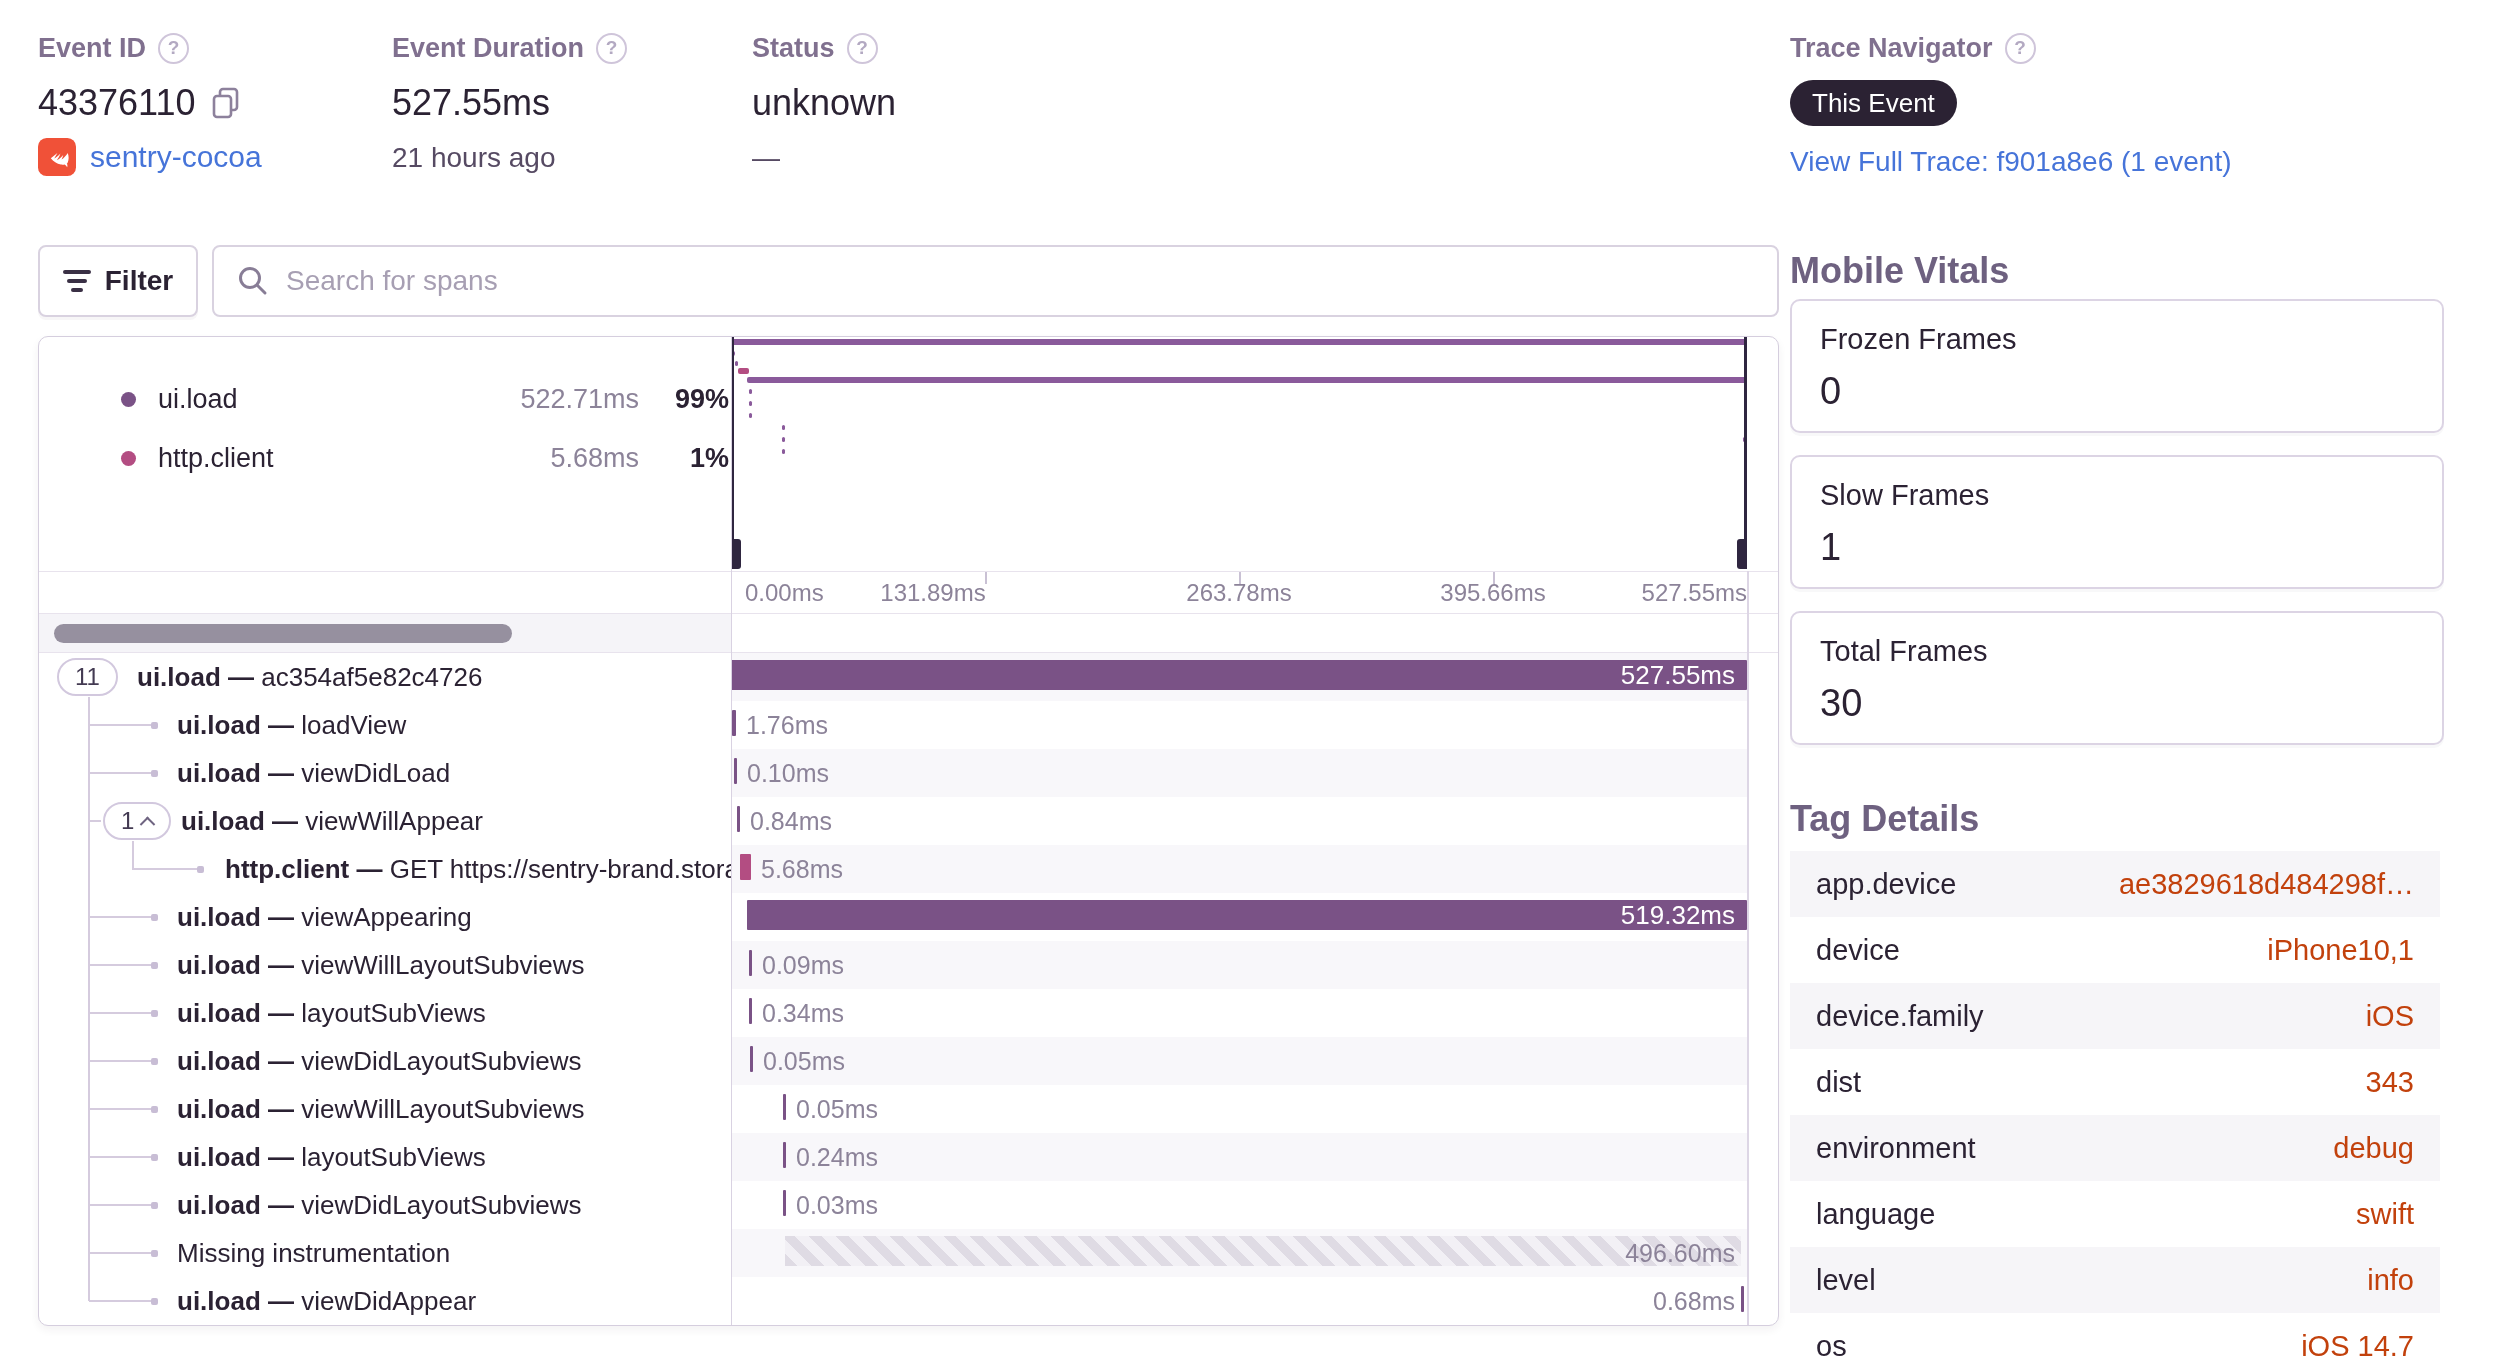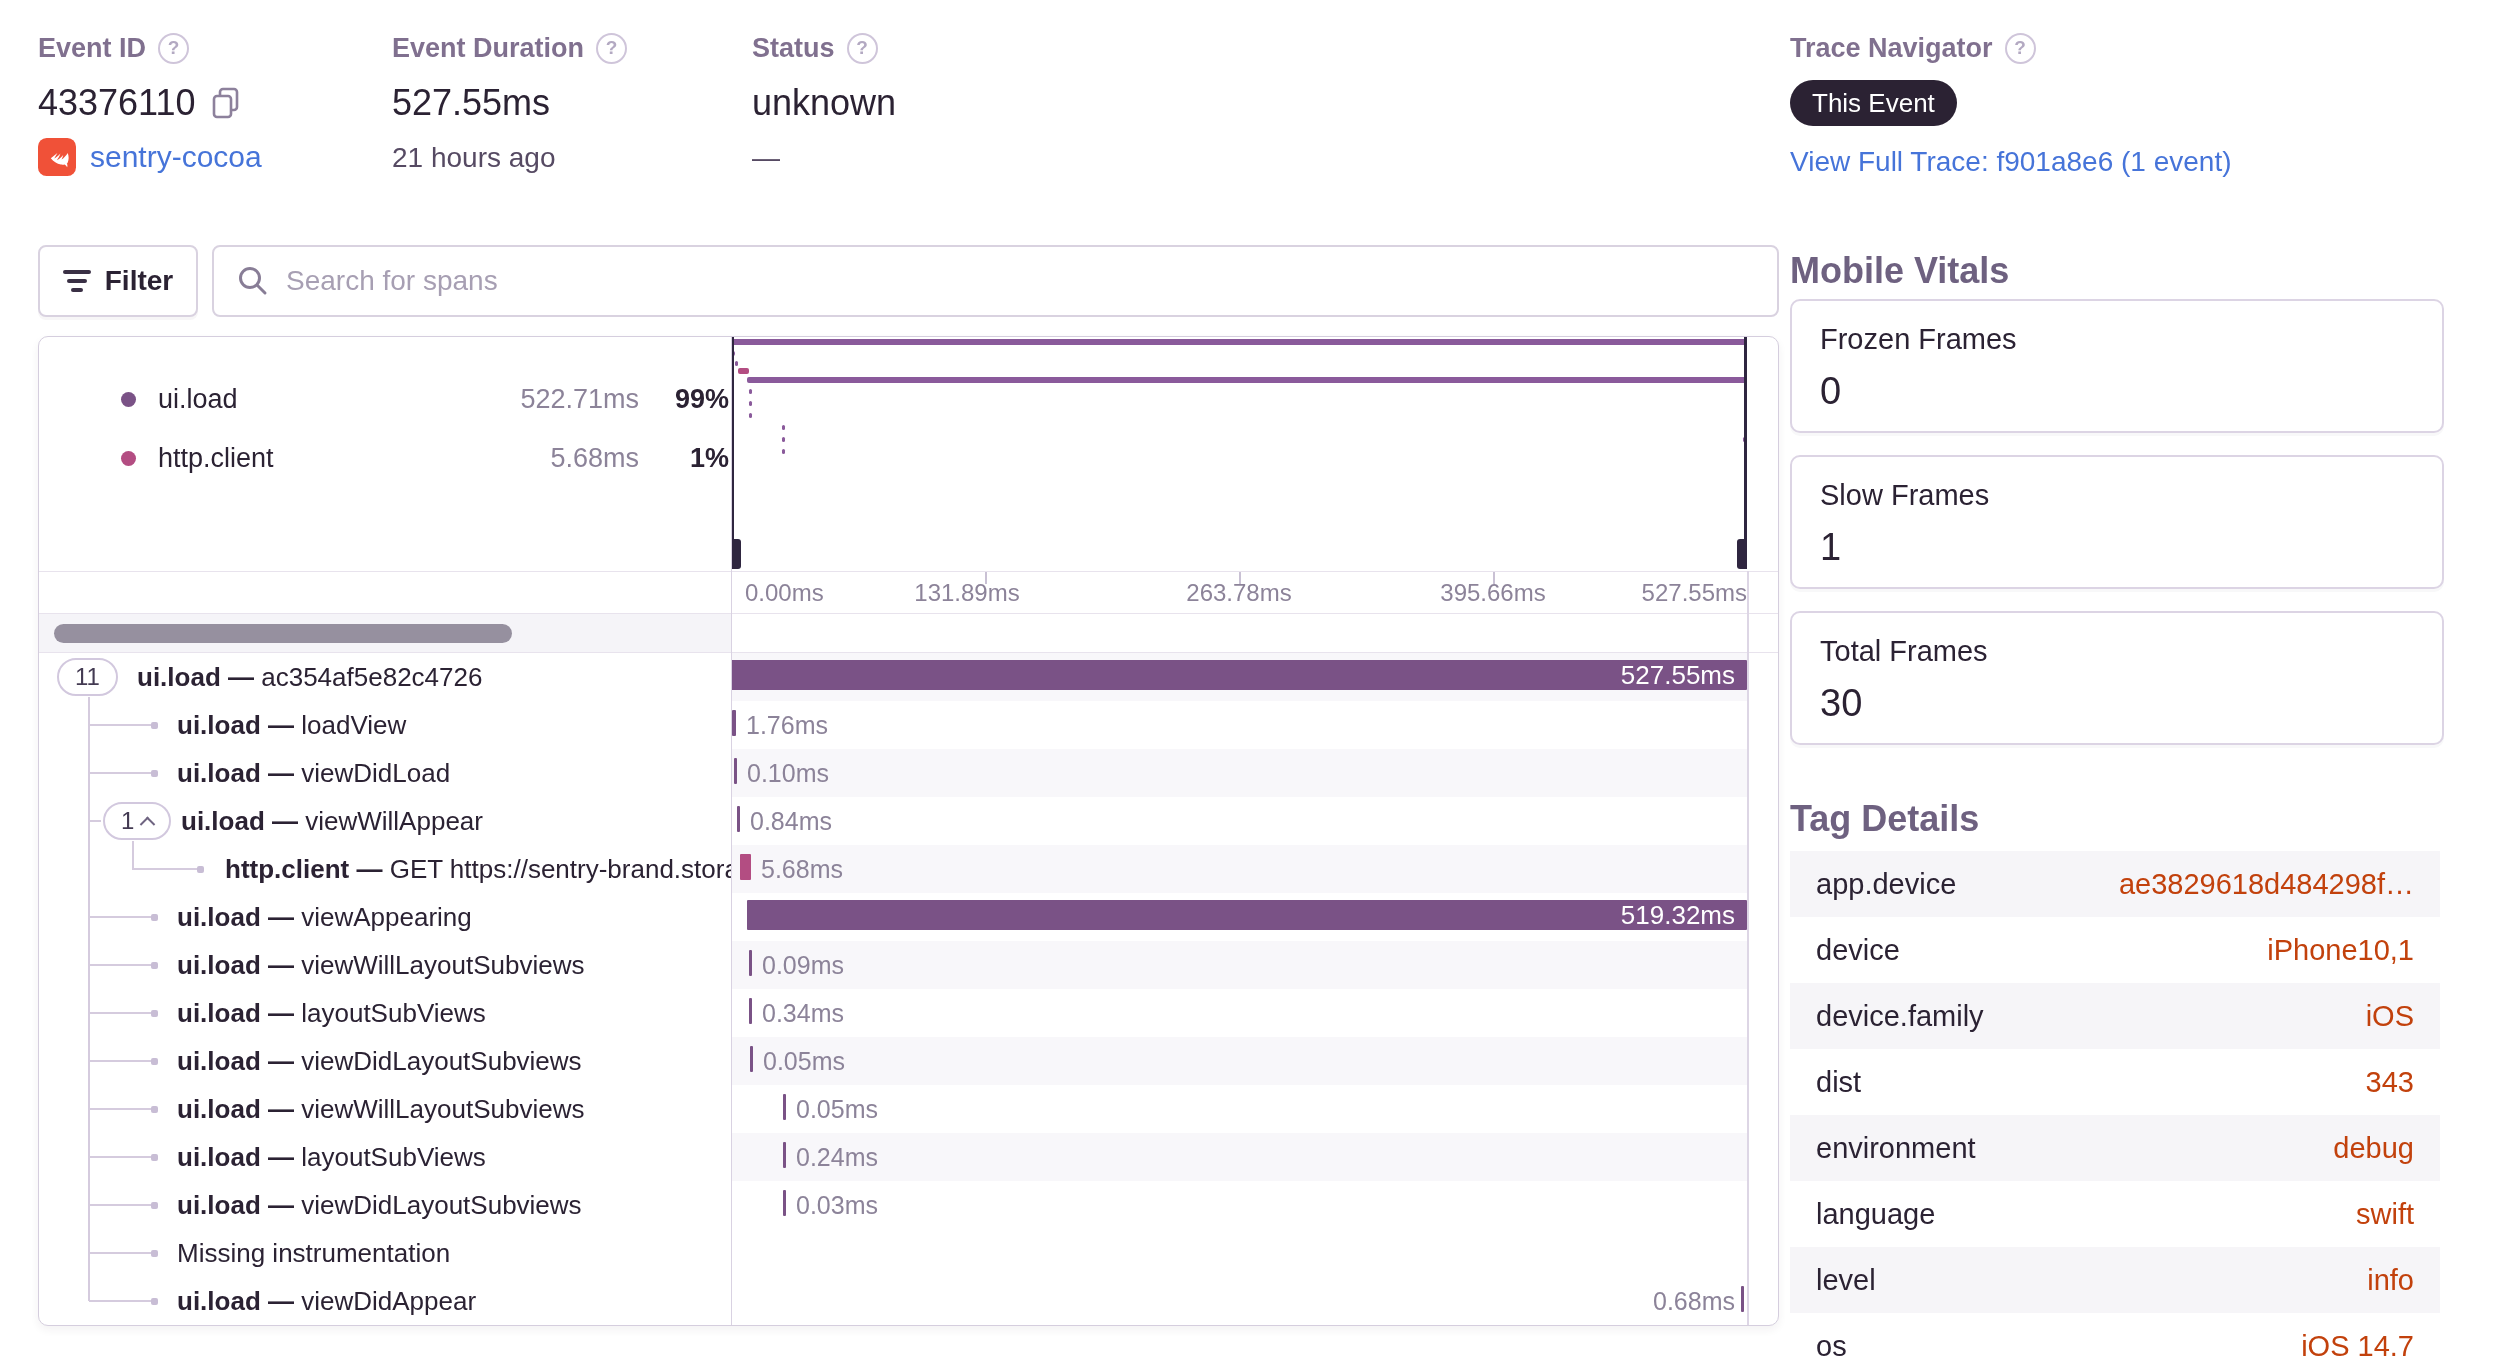--- a/index.html
+++ b/index.html
@@ -205,21 +205,21 @@
         <div class="mm-mark" style="left: 51px; top: 100px; width: 3px; height: 5px; background: rgb(138, 90, 155);"></div>
         <div class="mm-mark" style="left: 51px; top: 112px; width: 3px; height: 5px; background: rgb(138, 90, 155);"></div>
         <div class="mm-mark" style="left: 1012px; top: 100px; width: 3px; height: 5px; background: rgb(138, 90, 155);"></div>
         <div class="mm-line" style="left: 0px;"></div>
         <div class="mm-grip" style="left: -6px;"></div>
         <div class="mm-line" style="left: 1013px;"></div>
         <div class="mm-grip" style="left: 1006px;"></div>
       </div>
     <div class="axis" id="axis">
         <div class="axis-label" style="left: 706px;">0.00ms</div>
-        <div class="axis-label" style="left: 928px; transform: translateX(-50%);">131.89ms</div>
+        <div class="axis-label" style="left: 894px; transform: translateX(-50%);">131.89ms</div>
         <div class="axis-tick" style="left: 946px;"></div>
         <div class="axis-label" style="left: 1200px; transform: translateX(-50%);">263.78ms</div>
         <div class="axis-tick" style="left: 1200px;"></div>
         <div class="axis-label" style="left: 1454px; transform: translateX(-50%);">395.66ms</div>
         <div class="axis-tick" style="left: 1454px;"></div>
         <div class="axis-label" style="right: 33px;">527.55ms</div>
       </div>
     <div class="scrollrow">
       <div class="track">
         <div class="scroll-thumb"></div>
@@ -367,20 +367,25 @@
             <div class="tick" style="left: 52px; width: 3px; background: rgb(122, 82, 134);"></div>
             <div class="dur-label" style="left: 65px;">0.03ms</div>
           </div>
         </div>
         <div class="srow" style="top: 576px;">
           <div class="srow-left">
             <div class="hline" style="left: 50px; width: 64px;"></div>
             <div class="cdot" style="left: 112px;"></div>
             <div class="tree-label" style="left: 138px;">Missing instrumentation</div>
           </div>
+          <div class="srow-right">
+            <div class="stripe" style="background: rgb(248, 247, 250);"></div>
+            <div class="hatch" style="left: 54px; width: 956px;"></div>
+            <div class="dur-label" style="right: 45px;">496.60ms</div>
+          </div>
         </div>
         <div class="srow" style="top: 624px;">
           <div class="srow-left">
             <div class="hline" style="left: 50px; width: 64px;"></div>
             <div class="cdot" style="left: 112px;"></div>
             <div class="tree-label" style="left: 138px;"><b>ui.load — </b>viewDidAppear</div>
           </div>
           <div class="srow-right">
             <div class="tick" style="left: 1010px; width: 3px; background: rgb(122, 82, 134);"></div>
             <div class="dur-label" style="right: 45px;">0.68ms</div>

